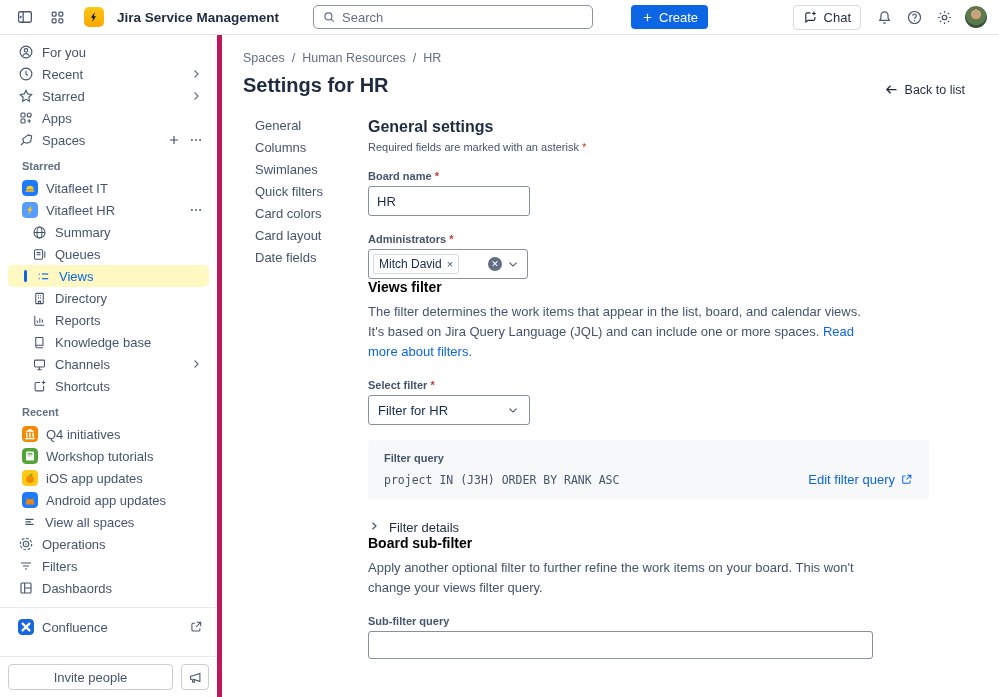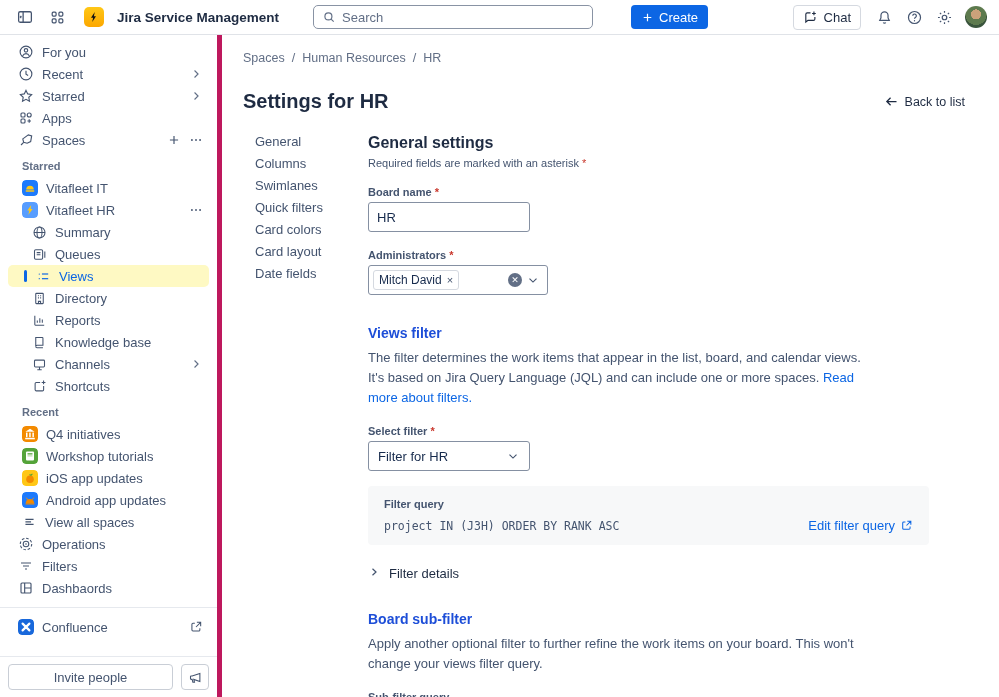--- a/index.html
+++ b/index.html
@@ -55,41 +55,41 @@
   .invite-btn { flex:1; height:26px; border:1px solid #C9CED6; background:#fff; border-radius:4px;
     font-size:13px; color:#44546F; cursor:pointer; font-family:inherit; }
   .mega-btn { width:28px; height:26px; border:1px solid #C9CED6; background:#fff; border-radius:4px;
     display:flex; align-items:center; justify-content:center; color:#44546F; cursor:pointer; }
   svg.ic { flex:0 0 auto; display:block; }
 
   
   .main { flex:1; padding:16px 34px 0 21px; overflow:hidden; }
   .breadcrumb { font-size:12.5px; color:#626F86; display:flex; gap:7px; align-items:center; }
   .breadcrumb a { color:#626F86; text-decoration:none; cursor:pointer; }
-  .title-row { display:flex; justify-content:space-between; align-items:center; margin-top:25px; }
+  .title-row { display:flex; justify-content:space-between; align-items:flex-end; margin-top:9px; }
   .page-title { font-size:20px; font-weight:700; color:#1E2B42; }
   .back-link { display:flex; align-items:center; gap:6px; font-size:12.5px; color:#1E2B42; cursor:pointer; }
   .settings-layout { display:flex; margin-top:21px; }
   .set-nav { width:113px; flex:0 0 113px; margin-left:12px; }
   .set-nav-item { font-size:13px; color:#44546F; height:22px; line-height:16px; cursor:pointer; }
   .form-col { width:565px; }
   h2.gs { font-size:16px; font-weight:700; color:#1E2B42; }
   .req-note { font-size:11px; color:#44546F; margin-top:5px; }
   .red { color:#C9372C; }
   .fld-label { font-size:11px; font-weight:700; color:#44546F; margin:17px 0 4px; }
   .input-sm { width:162px; height:30px; border:1px solid #8590A2; border-radius:3px;
     font-size:13px; padding:0 8px; color:#172B4D; font-family:inherit; outline:none; }
-  .multisel { width:180px; height:30px; border:1px solid #8590A2; border-radius:3px;
+  .multisel { width:160px; height:30px; border:1px solid #8590A2; border-radius:3px;
     display:flex; align-items:center; padding:0 7px 0 4px; gap:4px; cursor:pointer; }
   .tag { border:1px solid #D5D9E0; border-radius:3px; padding:2px 5px; font-size:12px;
     display:flex; align-items:center; gap:5px; color:#172B4D; background:#fff; }
   .tag .x { color:#44546F; font-size:11px; cursor:pointer; }
   .clear-circle { width:14px; height:14px; border-radius:50%; background:#626F86; color:#fff;
     display:flex; align-items:center; justify-content:center; font-size:9px; margin-left:auto; cursor:pointer; }
-  h3.sec { font-size:14px; font-weight:700; color:#1d4ed8; margin-top:30px; }
+  h3.sec { font-size:14px; font-weight:700; color:#000000; }
   p.desc { font-size:13px; line-height:20px; color:#44546F; margin-top:7px; width:505px; }
   a.lnk { color:#0C66E4; text-decoration:none; cursor:pointer; }
   .select { width:162px; height:30px; border:1px solid #8590A2; border-radius:3px;
     display:flex; align-items:center; justify-content:space-between; padding:0 9px;
     font-size:13px; color:#172B4D; cursor:pointer; background:#fff; }
   .query-box { width:561px; background:#F7F8F9; border-radius:4px; padding:12px 16px; margin-top:15px; }
   .qb-label { font-size:11px; font-weight:700; color:#44546F; }
   .qb-row { display:flex; align-items:center; justify-content:space-between; margin-top:8px; }
   .qb-query { font-family:"DejaVu Sans Mono","Liberation Mono",monospace; font-size:11.5px; color:#44546F; }
   .edit-link { display:flex; align-items:center; gap:5px; font-size:13px; color:#0C66E4; cursor:pointer; }

